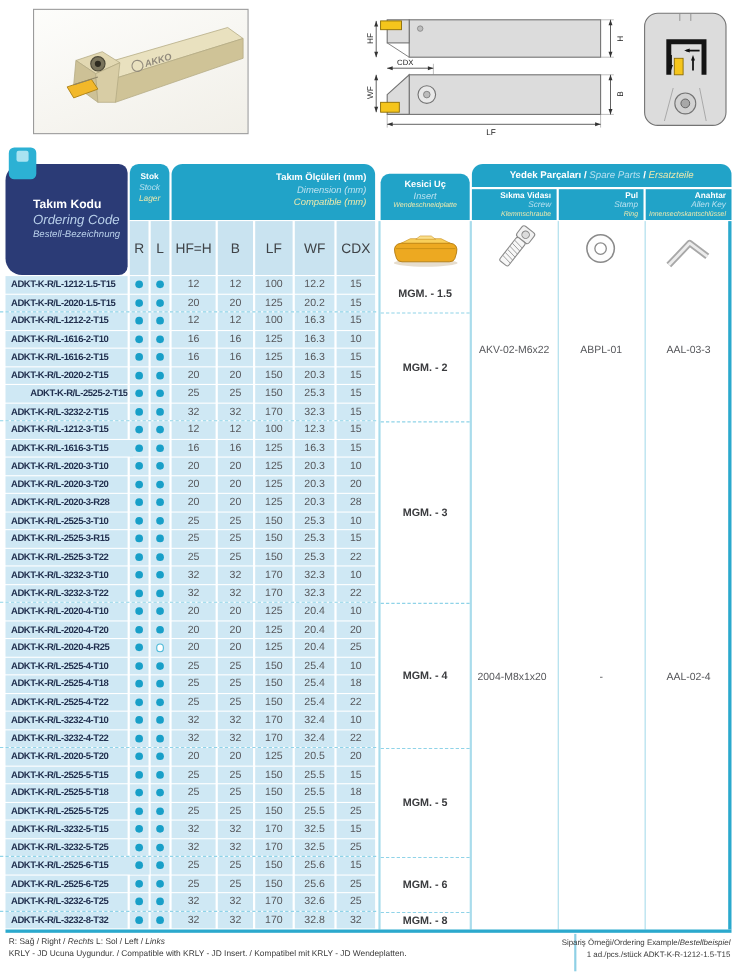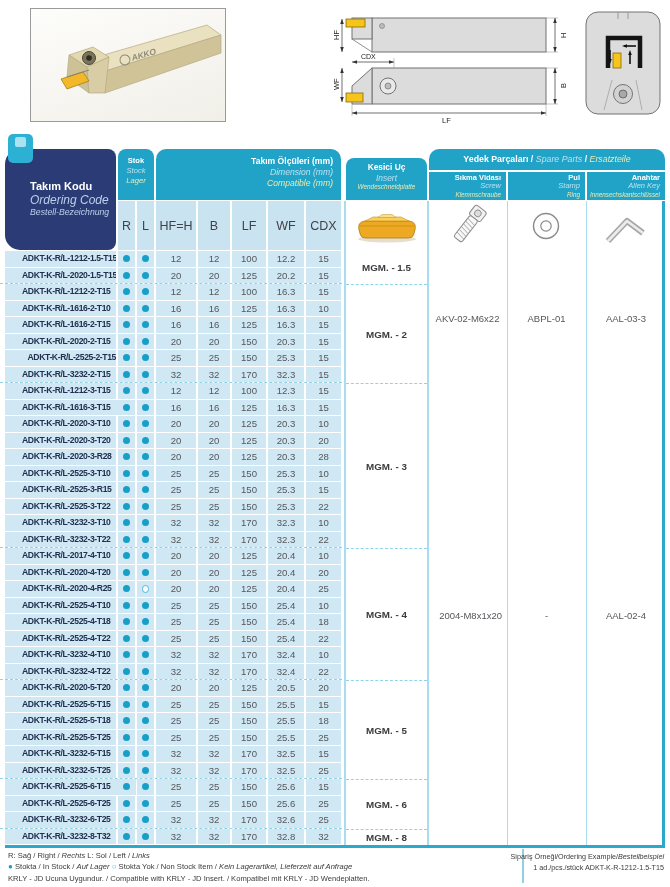--- a/index.html
+++ b/index.html
@@ -46,21 +46,21 @@
 
   
   .subcell{position:absolute;top:201px;height:49px;background:#c9e3f0;
            display:flex;align-items:center;justify-content:center;
            font-size:12.5px;color:#3f4347;}
 
   
   #rows{left:0;top:251px;width:670px;height:594px;}
   .cell{position:absolute;height:15.6px;background:#cfe8f4;box-sizing:border-box;}
   .c-code{font-weight:bold;font-size:8.6px;letter-spacing:-0.38px;color:#22304f;
-          padding-left:17px;line-height:15.8px;white-space:nowrap;overflow:hidden;}
+          padding-left:5px;line-height:15.8px;white-space:nowrap;overflow:hidden;}
   .c-num{text-align:center;font-size:9.6px;color:#55565a;line-height:15.8px;}
   .c-dot{display:flex;align-items:center;justify-content:center;}
   .dot{width:7px;height:7px;border-radius:50%;background:#189fc8;}
   .dot.open{width:5.5px;height:5.5px;background:#fff;border:1.6px solid #4cb9d8;}
   .dashline{position:absolute;left:0;width:342px;height:0;border-top:1.6px dashed #8fd3e8;}
 
   #mgm-col{left:346px;top:251px;width:81px;height:594px;background:#fff;}
   .mgm-group{position:absolute;left:0;width:100%;display:flex;align-items:center;
              justify-content:center;font-weight:bold;font-size:9.8px;color:#3b3c3f;
              box-sizing:border-box;}
@@ -474,21 +474,21 @@
         <span class="dot"></span>
       </div>
       <div class="cell c-dot" style="left: 137px; top: 280.5px; width: 17px;">
         <span class="dot"></span>
       </div>
       <div class="cell c-num" style="left: 156px; top: 280.5px; width: 40px;">32</div>
       <div class="cell c-num" style="left: 198px; top: 280.5px; width: 32px;">32</div>
       <div class="cell c-num" style="left: 232px; top: 280.5px; width: 34px;">170</div>
       <div class="cell c-num" style="left: 268px; top: 280.5px; width: 36px;">32.3</div>
       <div class="cell c-num" style="left: 306px; top: 280.5px; width: 35px;">22</div>
-      <div class="cell c-code" style="left: 5px; top: 297px; width: 111px;">ADKT-K-R/L-2017-4-T10</div>
+      <div class="cell c-code" style="left: 5px; top: 297px; width: 111px;">ADKT-K-R/L-2020-4-T10</div>
       <div class="cell c-dot" style="left: 118px; top: 297px; width: 17px;">
         <span class="dot"></span>
       </div>
       <div class="cell c-dot" style="left: 137px; top: 297px; width: 17px;">
         <span class="dot"></span>
       </div>
       <div class="cell c-num" style="left: 156px; top: 297px; width: 40px;">20</div>
       <div class="cell c-num" style="left: 198px; top: 297px; width: 32px;">20</div>
       <div class="cell c-num" style="left: 232px; top: 297px; width: 34px;">125</div>
       <div class="cell c-num" style="left: 268px; top: 297px; width: 36px;">20.4</div>
@@ -699,21 +699,21 @@
       <div class="cell c-num" style="left: 306px; top: 577.5px; width: 35px;">32</div>
       <div class="dashline" style="top: 32px;"></div>
       <div class="dashline" style="top: 131px;"></div>
       <div class="dashline" style="top: 296px;"></div>
       <div class="dashline" style="top: 428px;"></div>
       <div class="dashline" style="top: 527px;"></div>
       <div class="dashline" style="top: 576.5px;"></div>
       <div class="sp-label" style="left: 429px; top: 62px; width: 77px;">AKV-02-M6x22</div>
       <div class="sp-label" style="left: 508px; top: 62px; width: 77px;">ABPL-01</div>
       <div class="sp-label" style="left: 587px; top: 62px; width: 78px;">AAL-03-3</div>
-      <div class="sp-label" style="left: 429px; top: 359px; width: 73px; text-align: right;">2004-M8x1x20</div>
+      <div class="sp-label" style="left: 429px; top: 359px; width: 73px;">2004-M8x1x20</div>
       <div class="sp-label" style="left: 508px; top: 359px; width: 77px;">-</div>
       <div class="sp-label" style="left: 587px; top: 359px; width: 78px;">AAL-02-4</div>
     </div>
   <div class="abs" id="mgm-col">
       <div class="mgm-group" style="top: 0px; height: 33px;">MGM. - 1.5</div>
       <div class="mgm-group dash-top" style="top: 33px; height: 99px;">MGM. - 2</div>
       <div class="mgm-group dash-top" style="top: 132px; height: 165px;">MGM. - 3</div>
       <div class="mgm-group dash-top" style="top: 297px; height: 132px;">MGM. - 4</div>
       <div class="mgm-group dash-top" style="top: 429px; height: 99px;">MGM. - 5</div>
       <div class="mgm-group dash-top" style="top: 528px; height: 49.5px;">MGM. - 6</div>
@@ -723,21 +723,20 @@
   <div class="abs vline" style="left:344px"></div>
   <div class="abs vline" style="left:427px"></div>
   <div class="abs vline" style="left:506.5px"></div>
   <div class="abs vline" style="left:585.5px"></div>
   <div class="abs vline dark" style="left:662.4px"></div>
   <div class="abs bottom-bar"></div>
   <div class="abs foot-rule"></div>
 
   <div class="abs footer-left" id="footer-left">
       <div><span>R: Sağ / Right / </span><span class="it">Rechts</span><span>   L: Sol / Left / </span><span class="it">Links</span></div>
-      <div><span class="dotc">●</span><span> Stokta / In Stock / </span><span class="it">Auf Lager</span><span>   </span><span class="odotc">○</span><span> Stokta Yok / Non Stock Item / </span><span class="it">Kein Lagerartikel, Lieferzeit auf Anfrage</span></div>
       <div><span>KRLY - JD Ucuna Uygundur. / Compatible with KRLY - JD Insert. /  Kompatibel mit KRLY - JD Wendeplatten.</span></div>
     </div>
   <div class="abs footer-right" id="footer-right">
       <div><span>Sipariş Örneği/Ordering Example/</span><span class="it">Bestellbeispiel</span></div>
       <div><span>1 ad./pcs./stück ADKT-K-R-1212-1.5-T15</span></div>
     </div>
 
 </div>
 
 </body></html>

